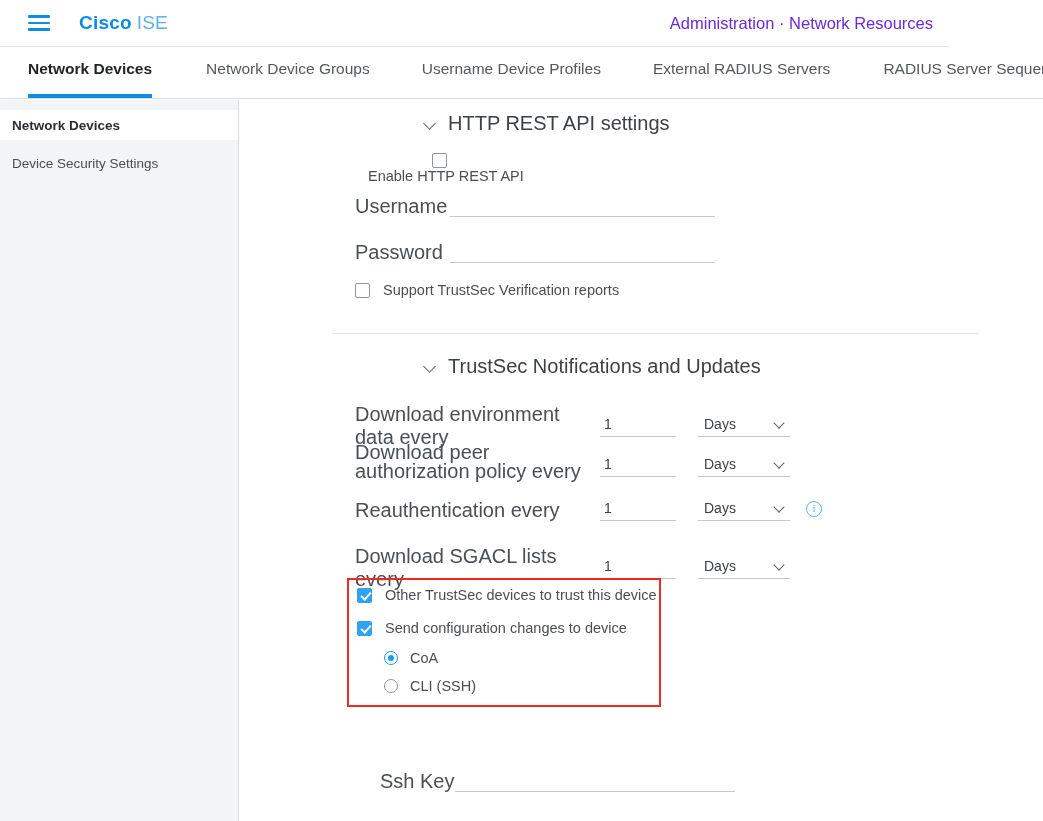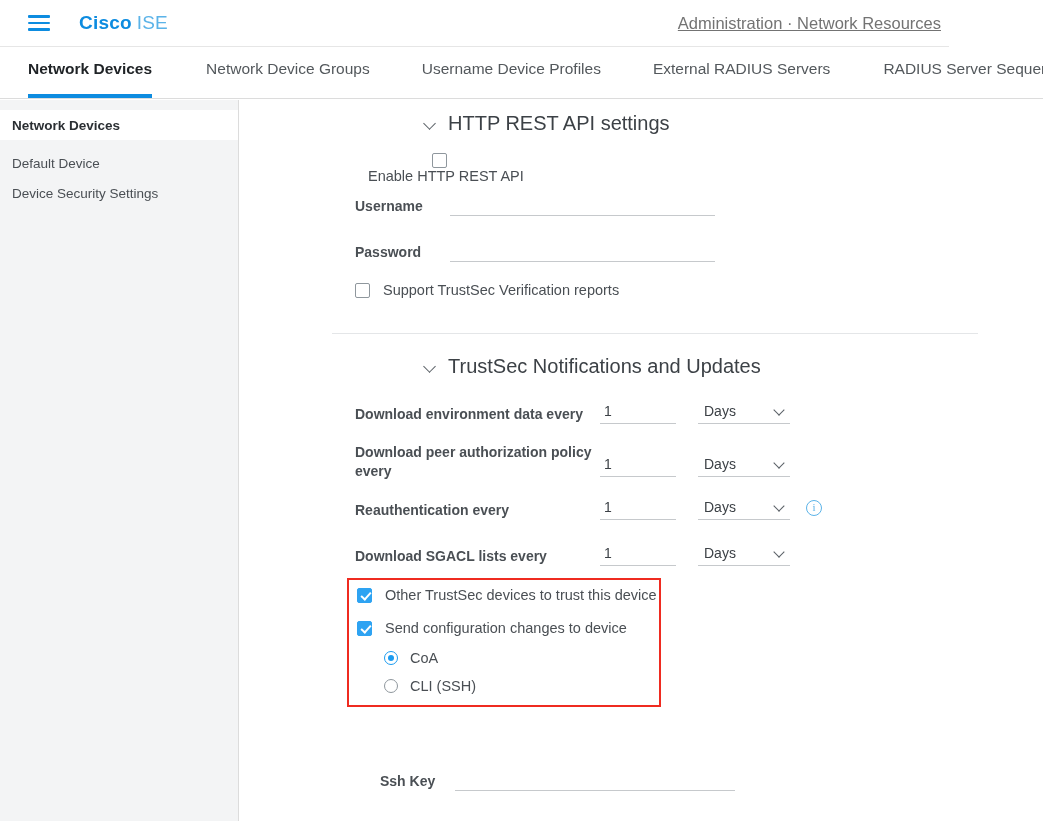--- a/index.html
+++ b/index.html
@@ -34,25 +34,24 @@
   .brand {
     margin-left: 29px;
     font-size: 19px;
     letter-spacing: .2px;
     white-space: nowrap;
   }
   .brand .b1 { color: #0d8ce0; font-weight: bold; }
   .brand .b2 { color: #5bb3e8; font-weight: normal; margin-left: 5px; }
   .breadcrumb {
     position: absolute;
-    right: 8px;
+    right: 16px;
     font-size: 16.5px;
-    color: #737373;
+    color: #6d28d9;
     white-space: nowrap;
-    text-decoration: underline;
   }
 
   
   .tabbar {
     position: absolute;
     top: 47px; left: 0;
     width: 1043px; height: 52px;
     background: #ffffff;
     border-bottom: 1px solid #dcdcdc;
     display: flex;
@@ -156,23 +155,22 @@
     border-bottom: 2px solid #fff;
     transform: rotate(42deg);
   }
   .cb-label {
     margin-left: 13px;
     font-size: 14.5px;
     color: #4a4f54;
   }
 
   .fld-label {
-    font-size: 14px;
+    font-size: 20px;
     color: #4a4f54;
-    font-weight: bold;
   }
   .uinput {
     border: none;
     border-bottom: 1px solid #c6c9cc;
     background: transparent;
     font-family: "Liberation Sans", sans-serif;
     font-size: 14px;
     color: #3c4146;
     padding: 0 0 4px 4px;
     outline: none;
@@ -299,23 +297,20 @@
     <span>RADIUS Server Sequences</span>
     
   </div>
 </div>
 
 <div class="sidebar">
   <div class="side-item selected" style="margin-top:10px;">
     <span>Network Devices</span>
   </div>
   <div class="side-spacer"></div>
-  <div class="side-item">
-    <span>Default Device</span>
-  </div>
   <div class="side-item">
     <span>Device Security Settings</span>
   </div>
 </div>
 
 <div class="content">
 
   <div class="section-head abs" style="left:92px; top:12px;">
     <span class="chev"></span>
     <span>HTTP REST API settings</span>

